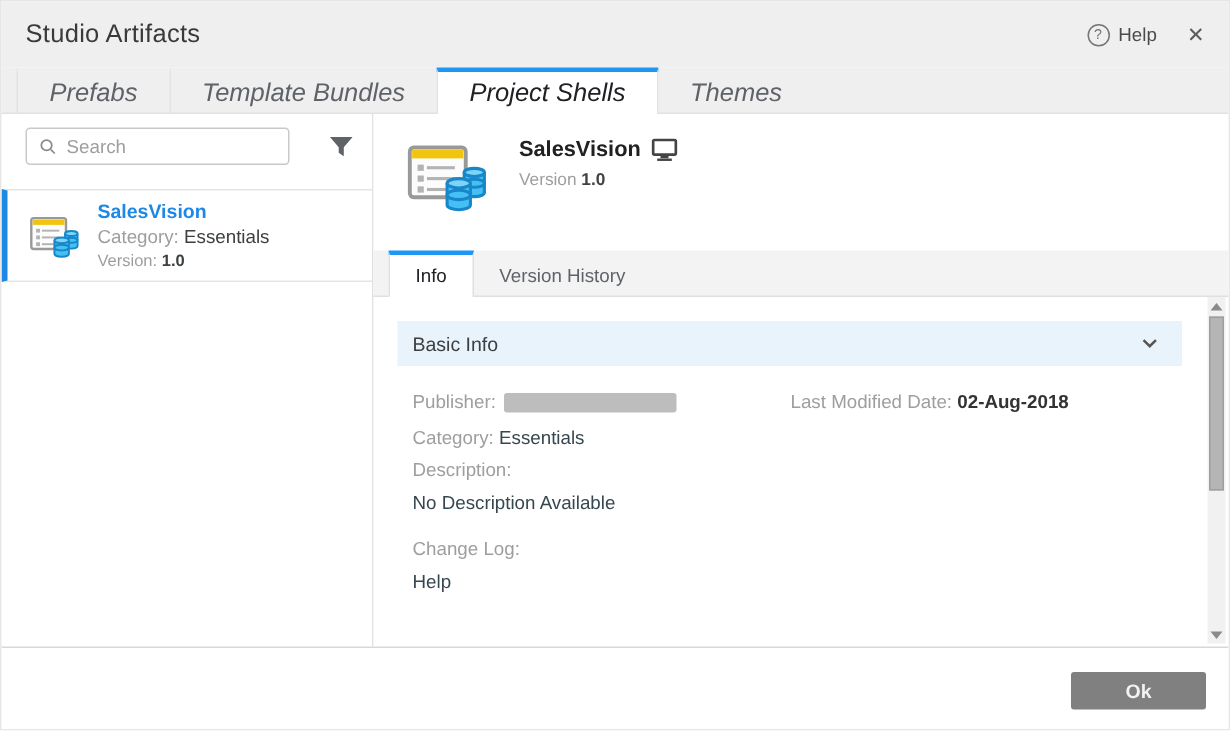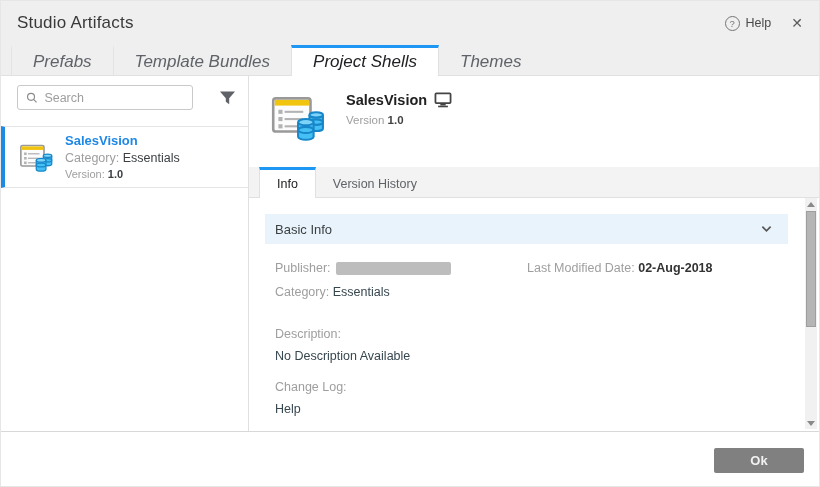--- a/index.html
+++ b/index.html
@@ -63,21 +63,21 @@
   .scroll-content { padding:16px 31px 0 16px; }
   .section-header { height:30px; background:#e9f3fb; display:flex; align-items:center;
     justify-content:space-between; padding:0 16px 0 10px; font-size:13px; color:#3c4043; cursor:pointer; }
 
   .fields { padding:17px 0 0 10px; font-size:12.5px; color:#37474f; }
   .lbl { color:#9e9e9e; }
   .frow { display:flex; align-items:center; }
   .fcol-left { width:252px; display:flex; align-items:center; }
   .redacted { display:inline-block; width:115px; height:13px; background:#bdbdbd; border-radius:2px; margin-left:5px; }
   .mt10 { margin-top:10px; }
-  .mt12 { margin-top:28px; }
+  .mt12 { margin-top:7px; }
   .mt8  { margin-top:8px; }
   .mt17 { margin-top:17px; }
   .mt19 { margin-top:19px; }
   .val  { color:#37474f; }
   b.val { font-weight:700; color:#333; }
 
   
   .vscrollbar { position:absolute; top:0; bottom:2px; right:2px; width:12px; background:#f1f1f1; }
   .sb-arrow { position:absolute; left:0; width:12px; height:12px; display:flex; align-items:center; justify-content:center; cursor:pointer; }
   .sb-up { top:0; } .sb-down { bottom:0; }

